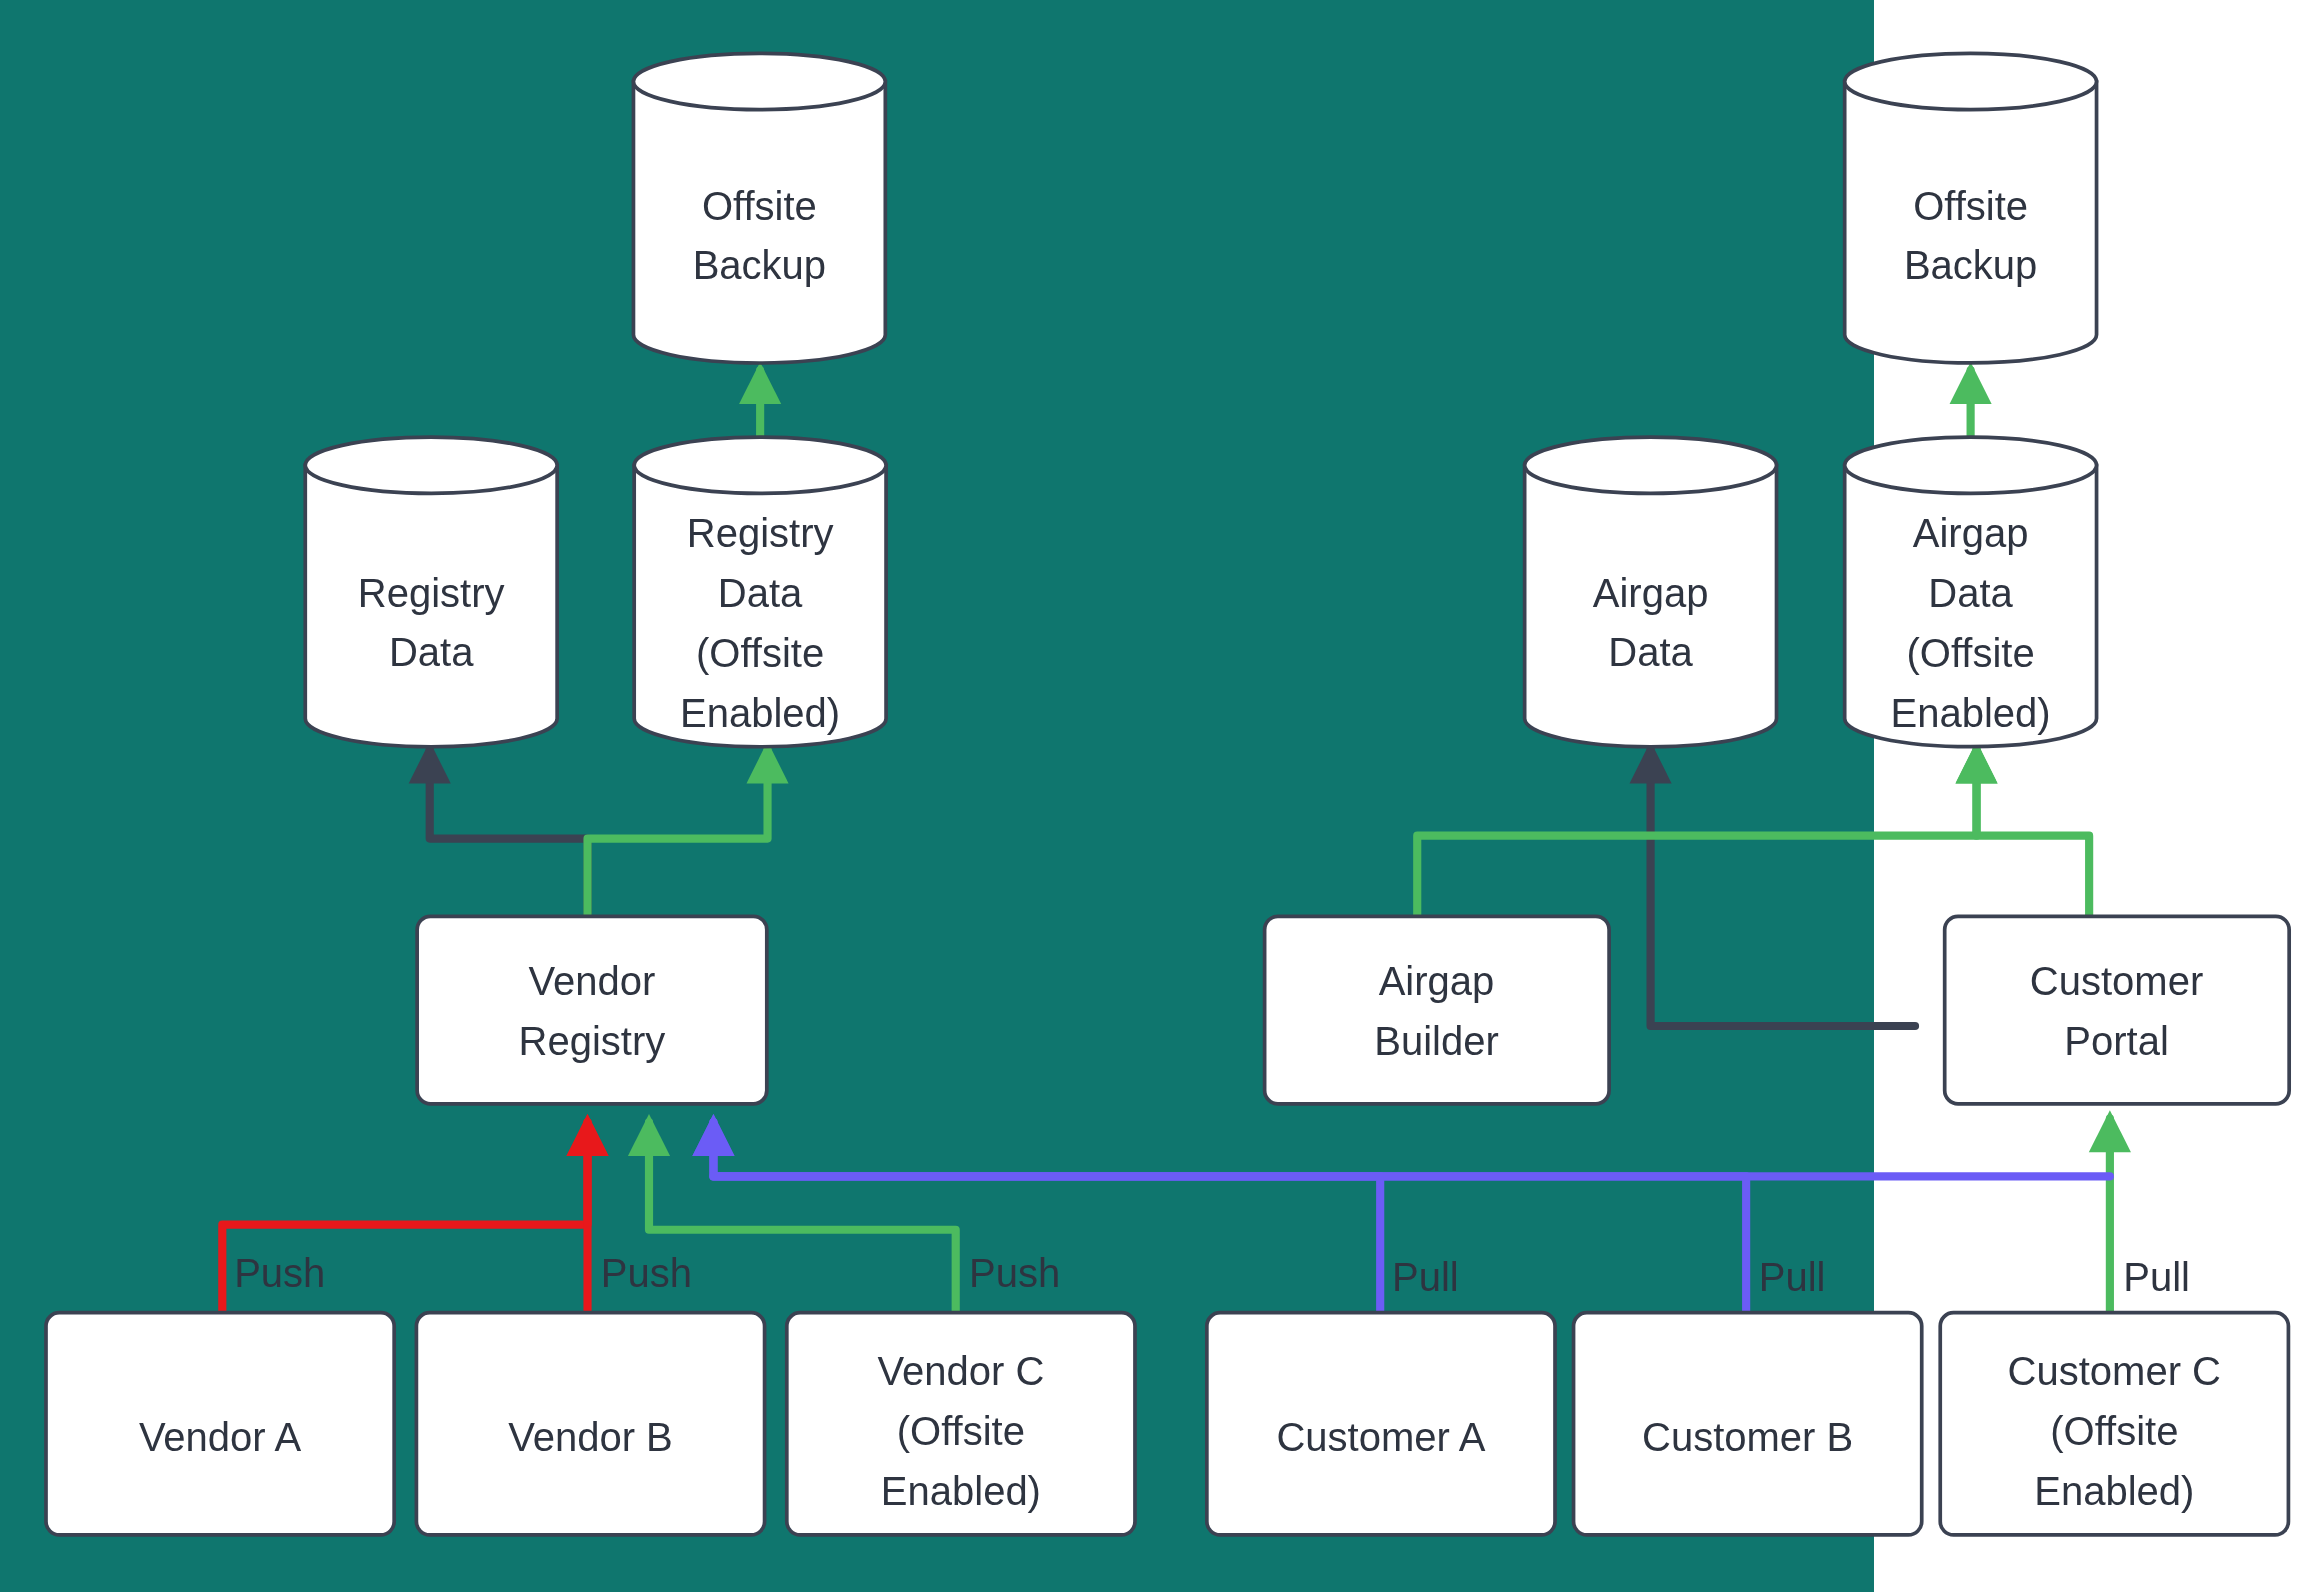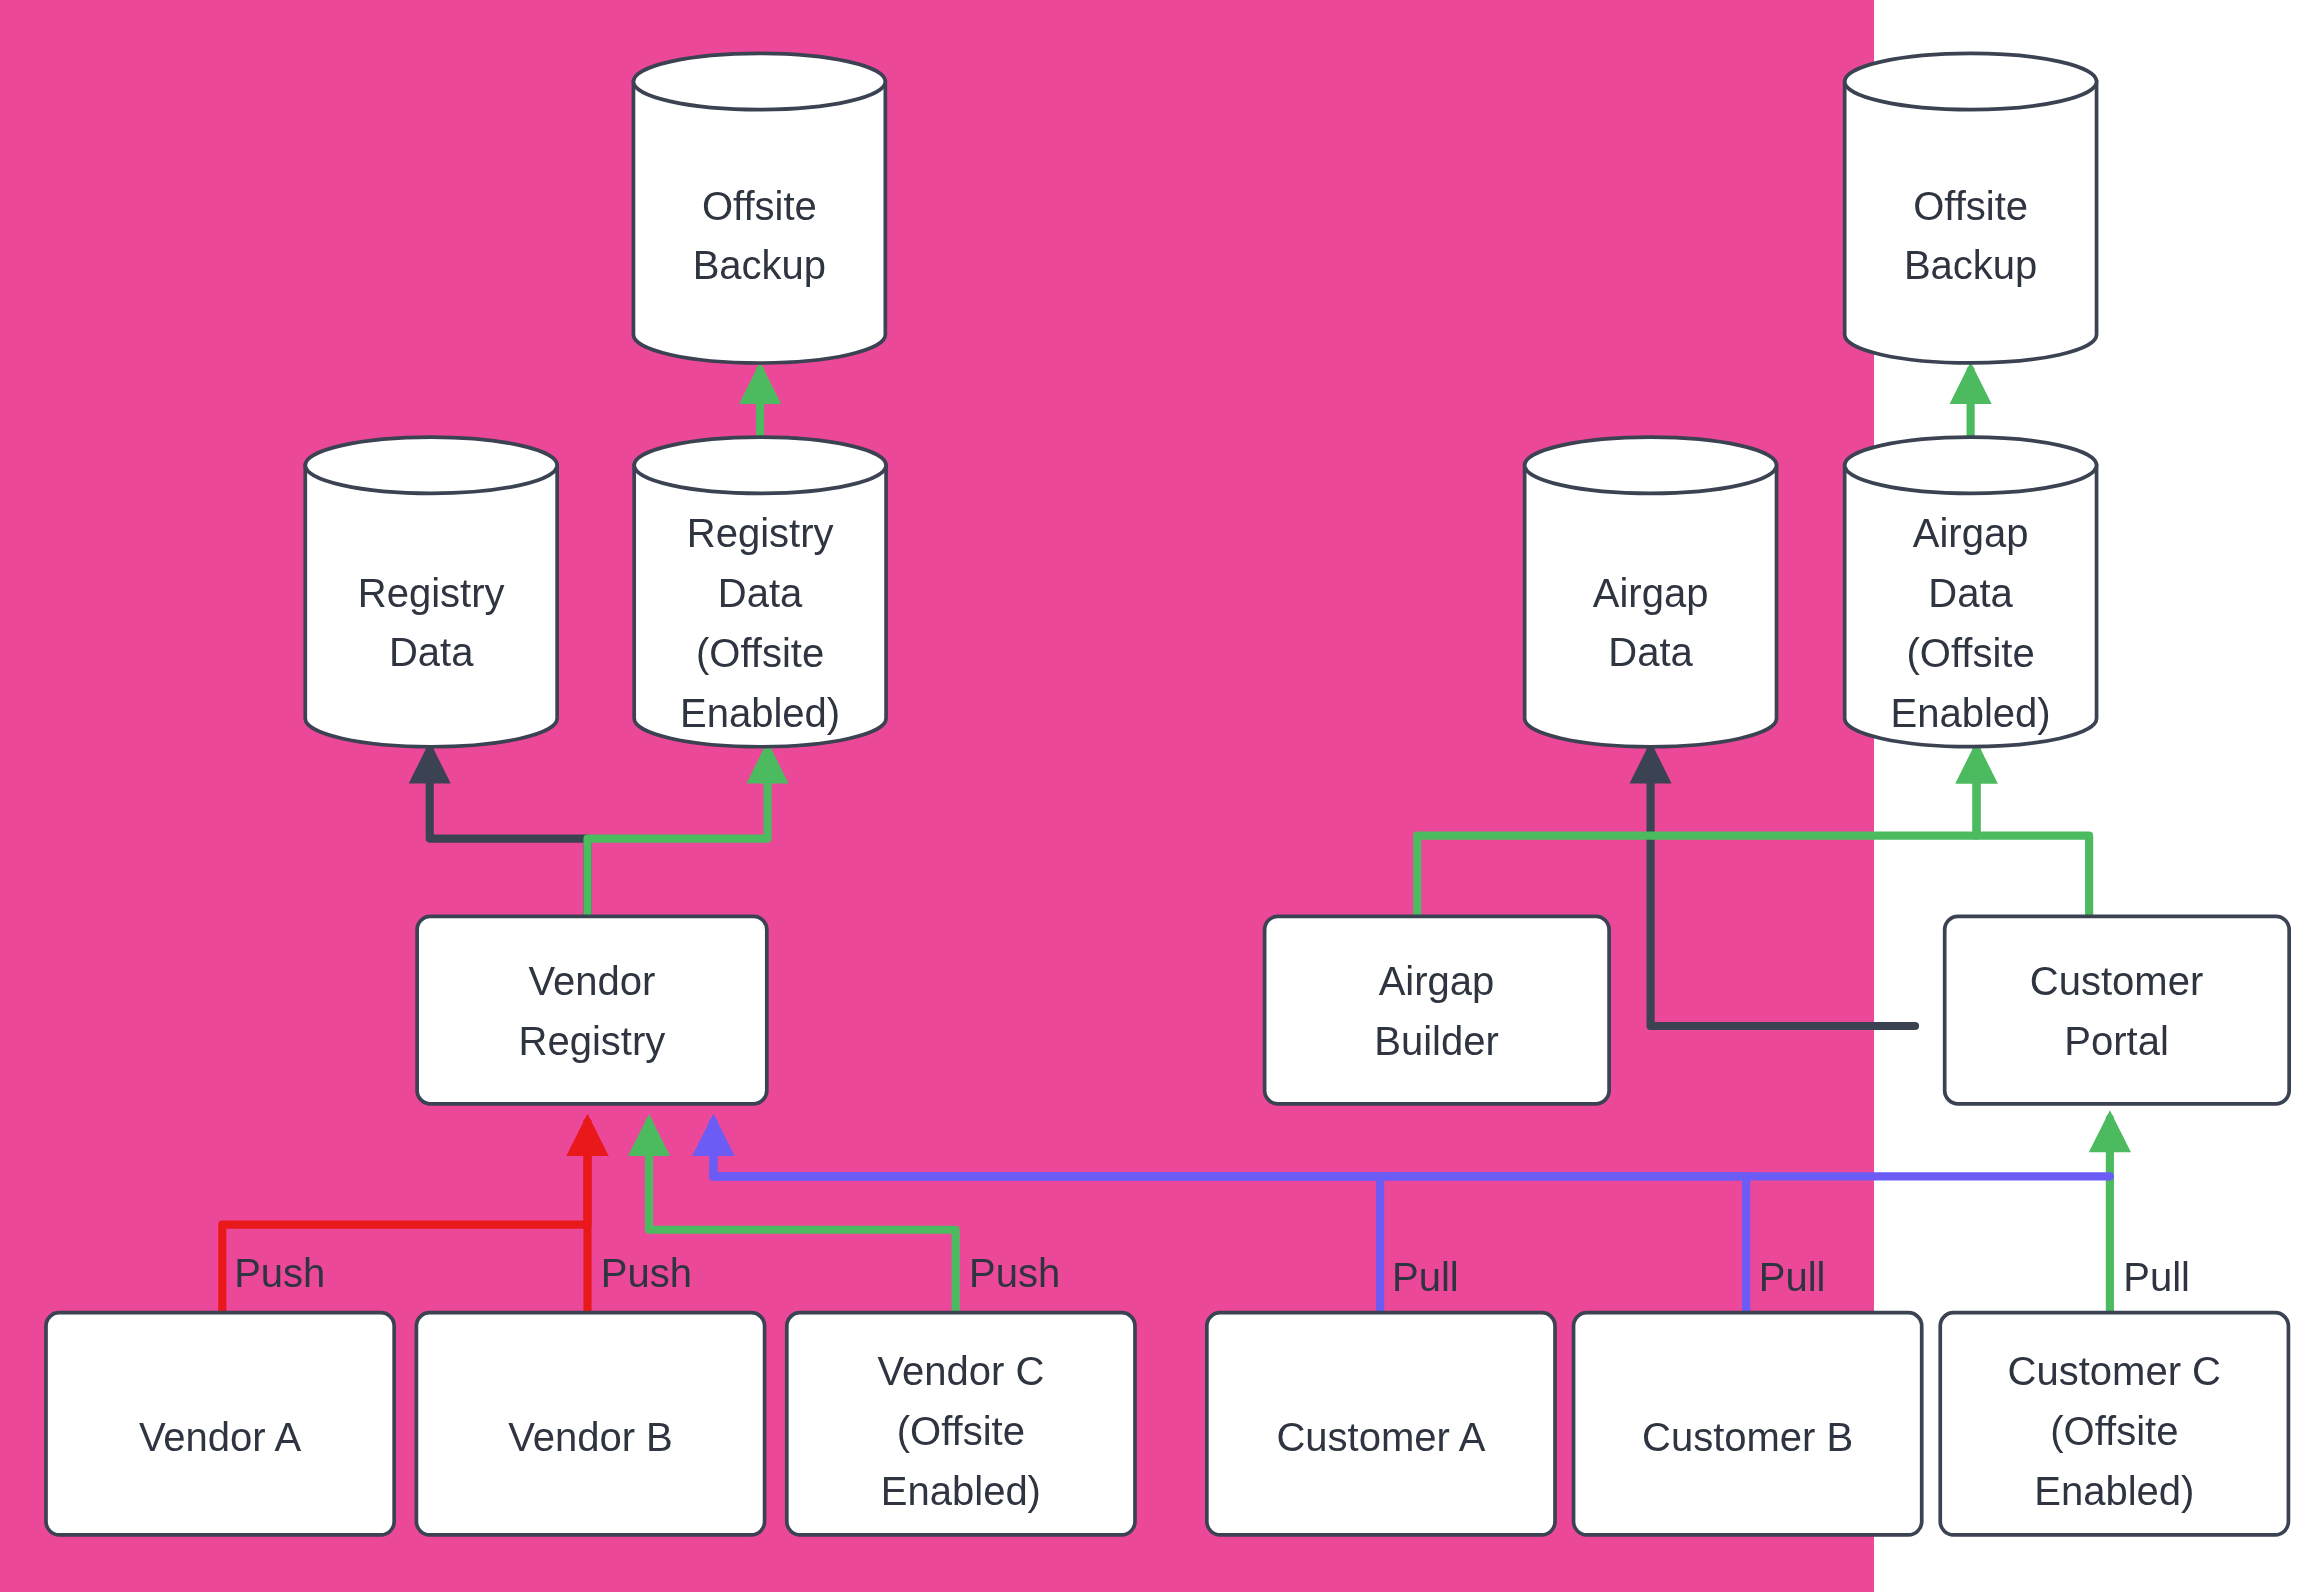--- a/index.html
+++ b/index.html
@@ -4,21 +4,21 @@
 <style>
   html, body {
     margin: 0;
     padding: 0;
     background: #ffffff;
   }
   #diagram-root {
     position: relative;
     width: 1874px;
     height: 1592px;
-    background: #ec4899;
+    background: #0f766e;
     font-family: "Liberation Sans", sans-serif;
   }
   svg.diagram {
     display: block;
     width: 2307px;
     height: 1592px;
   }
   .node-shape {
     fill: #ffffff;
     stroke: #3B4252;

